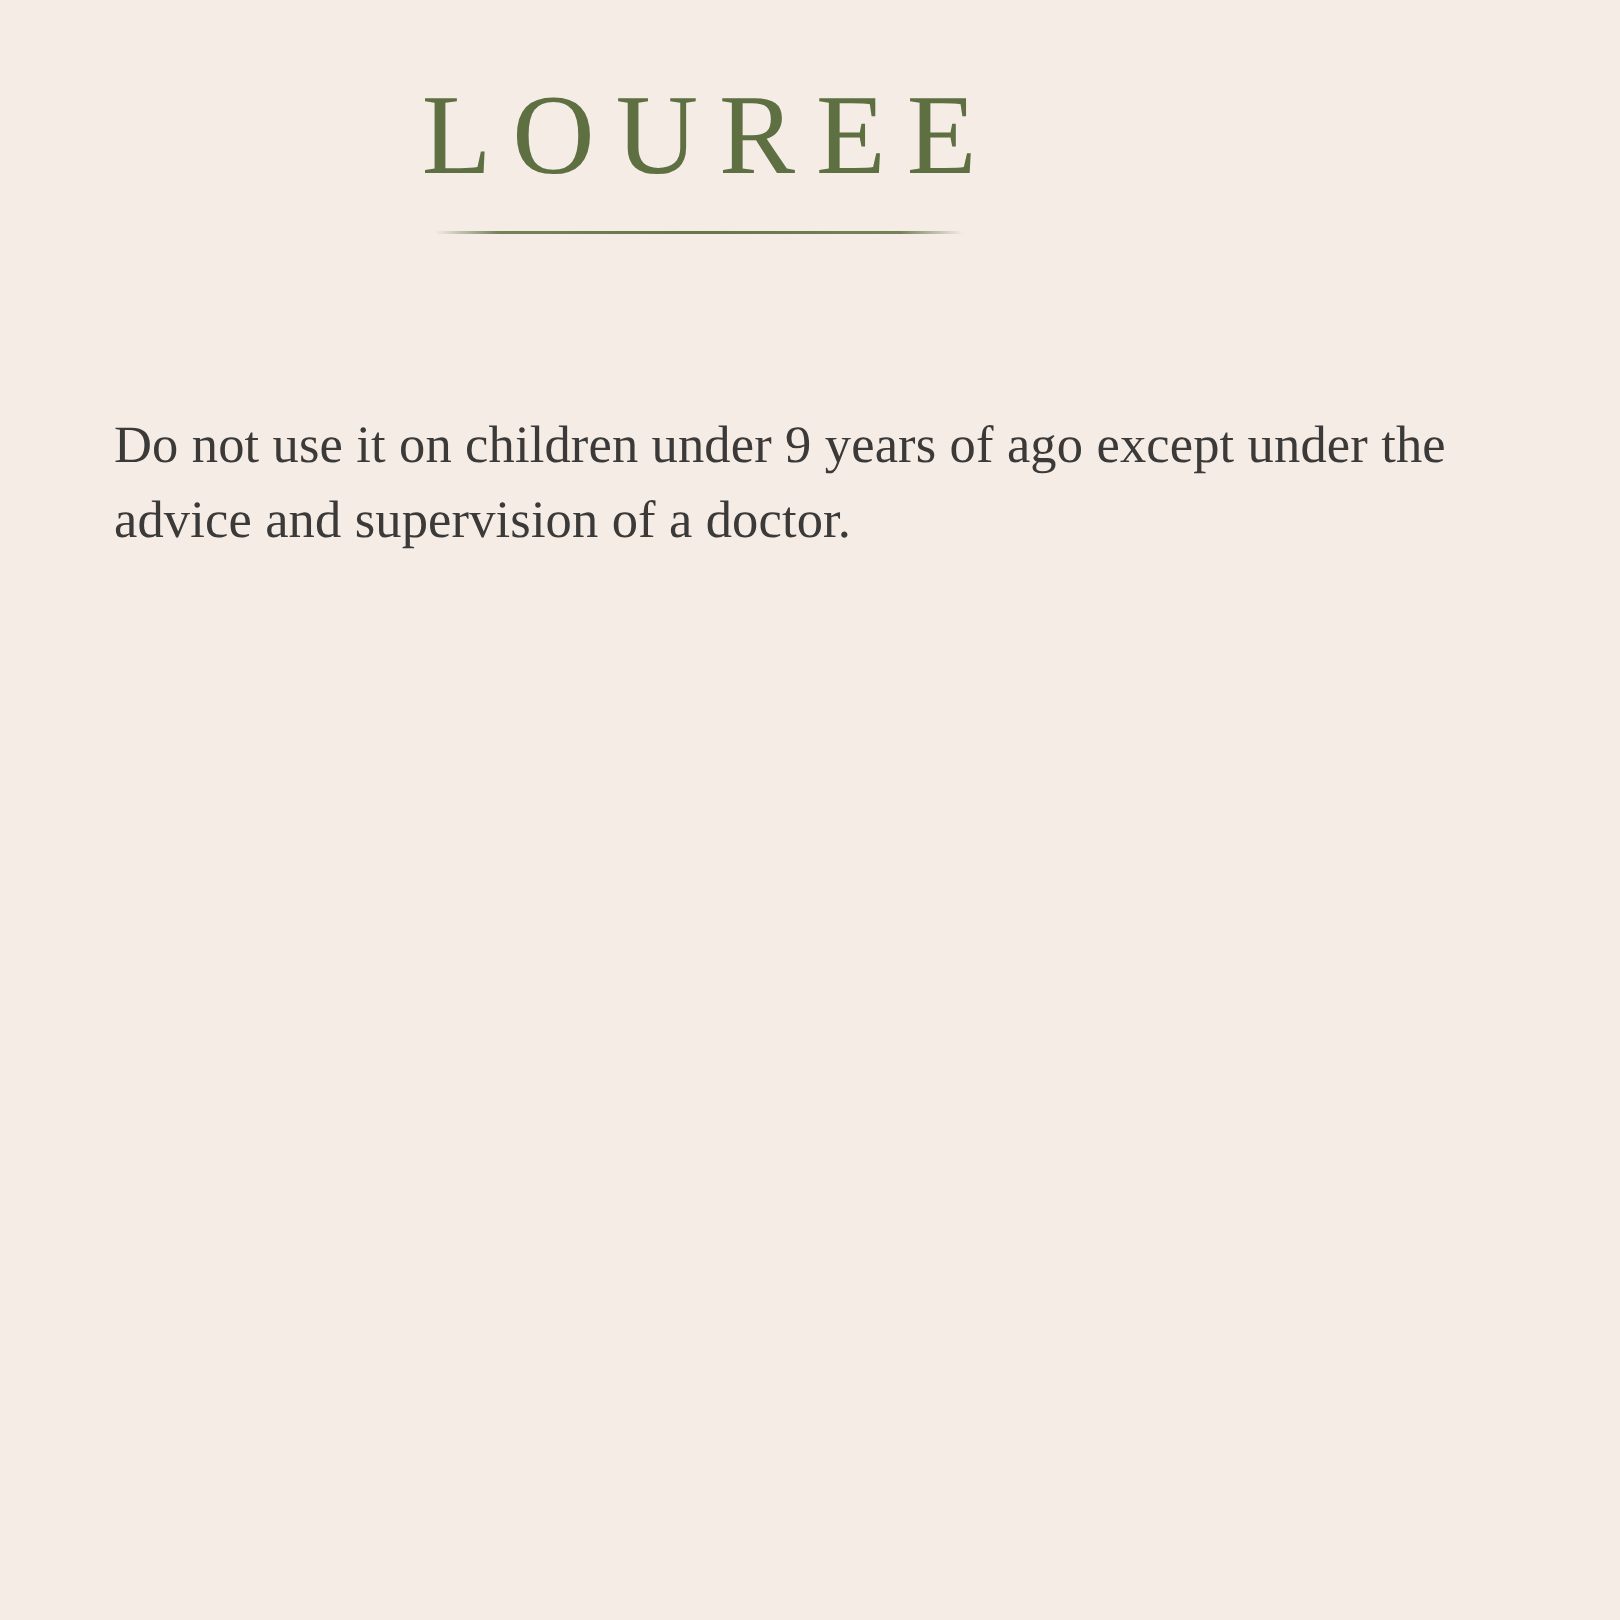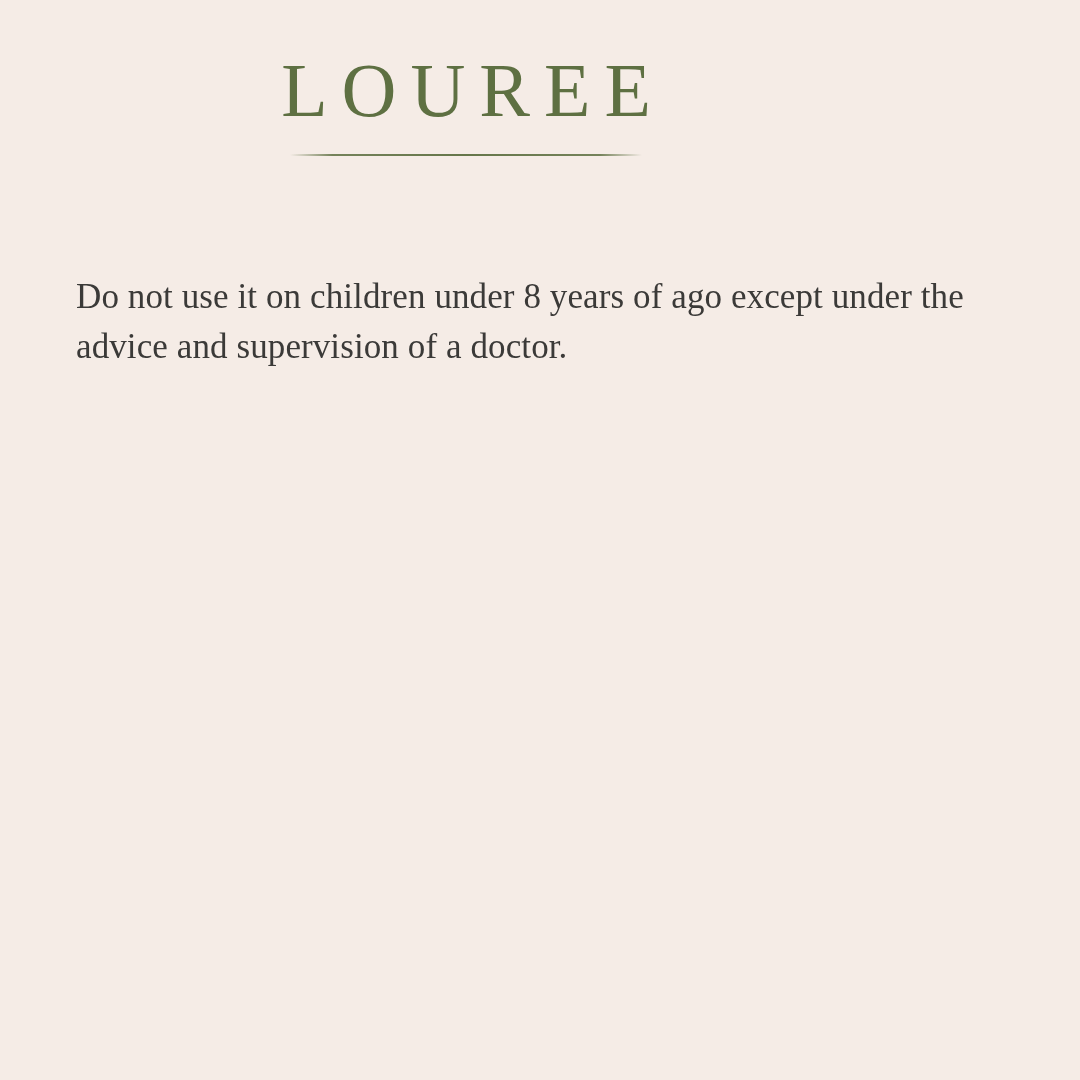--- a/index.html
+++ b/index.html
@@ -86,17 +86,17 @@
 
 <div class="page">
 
   <div class="brand">
     <div class="brand-name">LOUREE</div>
     <div class="brand-rule"></div>
   </div>
 
   <div class="content">
     <div class="paragraphs">
-      <p class="paragraph">Do not use it on children under 8 years of ago except under the advice and supervision of a doctor.</p>
+      <p class="paragraph">Do not use it on children under 9 years of ago except under the advice and supervision of a doctor.</p>
     </div>
   </div>
 
 </div>
 
 </body></html>

